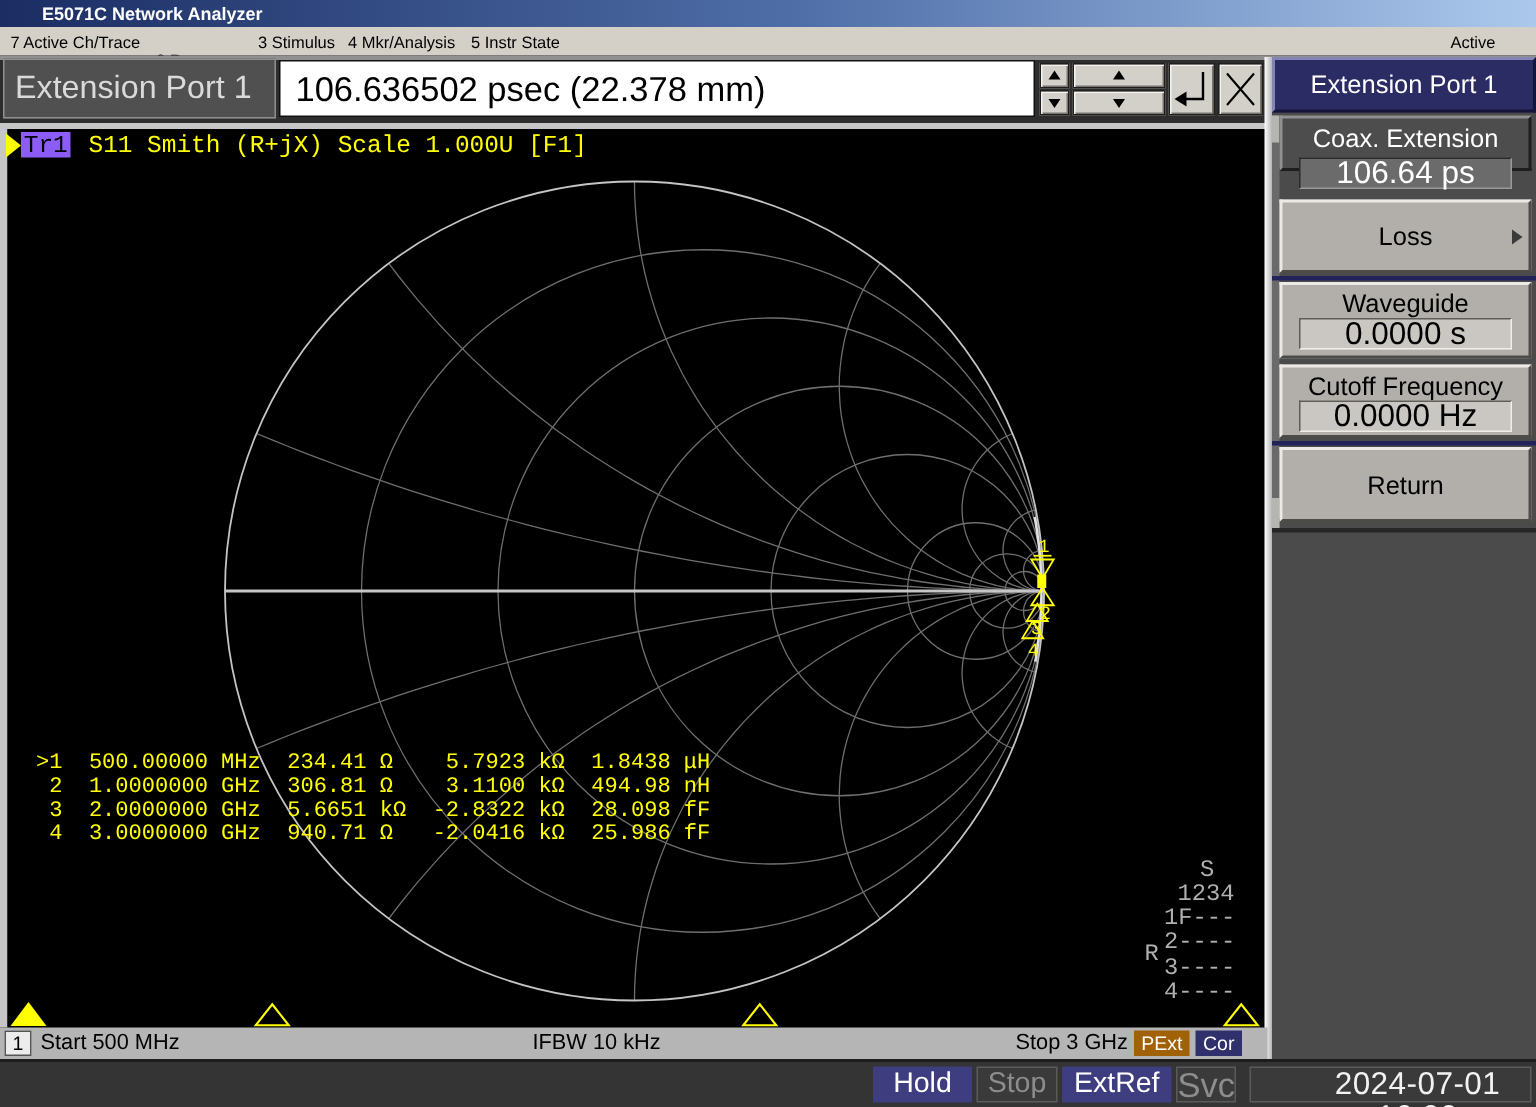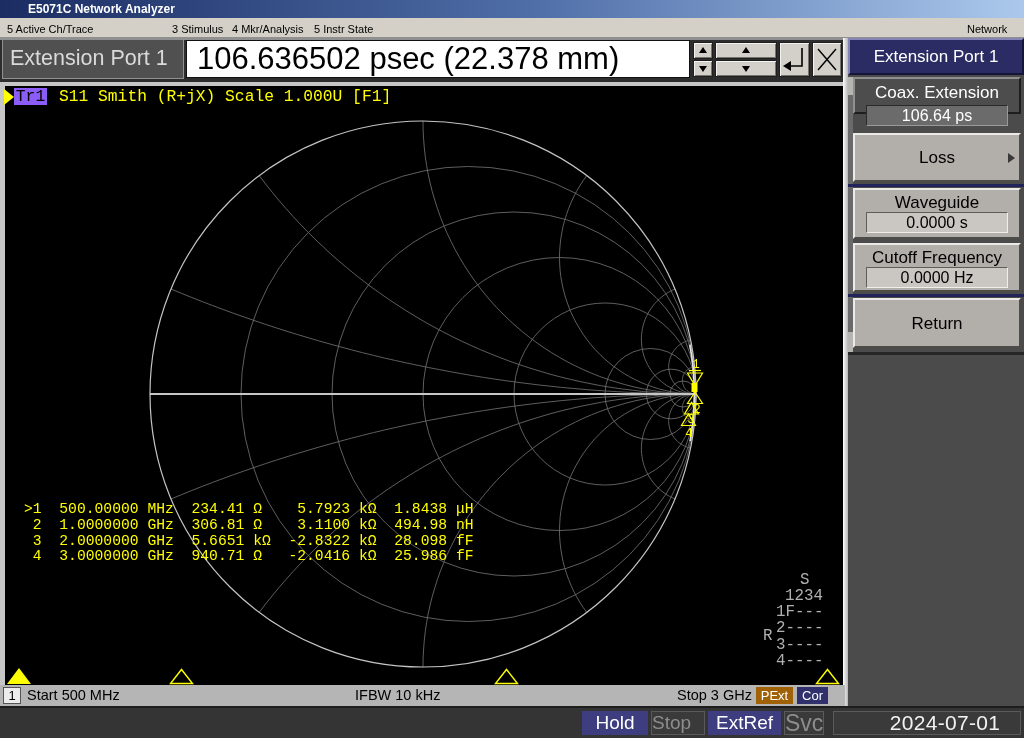--- a/index.html
+++ b/index.html
@@ -10,33 +10,33 @@
   pre{margin:0;}
 </style>
 </head>
 <body>
 
 <div class="abs" style="left:0;top:0;width:1024px;height:18px;
   background:linear-gradient(to right,#1b2d63,#4f6ea8 52%,#abc8ec);"></div>
 <div class="abs" style="left:4px;top:2px;font-size:12px;font-weight:bold;color:#ffffff;padding-left:24px;">E5071C Network Analyzer</div>
 
 <div class="abs" style="left:0;top:18px;width:1024px;height:19px;background:#d4d0c8;"></div>
-<div class="abs" style="left:7px;top:23px;font-size:11px;color:#000;">5 Active Ch/Trace</div>
+<div class="abs" style="left:7px;top:23px;font-size:11px;color:#000;">7 Active Ch/Trace</div>
 <div class="abs" style="left:104px;top:23px;font-size:11px;color:#000;margin-top:12px;">2 Response</div>
 <div class="abs" style="left:172px;top:23px;font-size:11px;color:#000;">3 Stimulus</div>
 <div class="abs" style="left:232px;top:23px;font-size:11px;color:#000;">4 Mkr/Analysis</div>
 <div class="abs" style="left:314px;top:23px;font-size:11px;color:#000;">5 Instr State</div>
-<div class="abs" style="left:967px;top:23px;font-size:11px;color:#000;">Network</div>
+<div class="abs" style="left:967px;top:23px;font-size:11px;color:#000;">Active</div>
 
 <div class="abs" style="left:0;top:37px;width:1024px;height:3px;background:#909090;"></div>
 <div class="abs" style="left:0;top:40px;width:845px;height:42px;background:#2d2d2d;"></div>
 <div class="abs" style="left:2px;top:39px;width:182px;height:40px;background:#505050;
   border:1px solid #909090;color:#dadada;font-size:21.5px;line-height:37px;padding-left:7px;box-sizing:border-box;">Extension Port 1</div>
 <div class="abs" style="left:186px;top:40px;width:504px;height:38px;background:#ffffff;
-  border:1px solid #111;box-sizing:border-box;color:#000;font-size:31px;line-height:36px;padding-left:10px;">106.636502 psec (22.378 mm)</div>
+  border:1px solid #111;box-sizing:border-box;color:#000;font-size:23px;line-height:36px;padding-left:10px;">106.636502 psec (22.378 mm)</div>
 
 <style>
   .tb{position:absolute;background:#d3d0c9;border:1px solid #1f1f1f;box-sizing:border-box;
       box-shadow:inset 1px 1px 0 #f5f3ef, inset -1px -1px 0 #77756f;}
 </style>
 <div class="tb" style="left:693px;top:42px;width:20px;height:17px;"></div>
 <svg class="abs" style="left:693px;top:42px;" width="20" height="17">
     <polygon points="10,5 14,11 6,11" fill="#000"></polygon>
   </svg>
 <div class="tb" style="left:693px;top:60px;width:20px;height:17px;"></div>
@@ -147,21 +147,21 @@
 
 <div class="abs" style="left:848px;top:38px;width:176px;height:668px;background:#4b4b4b;"></div>
 <style>
   .sk{position:absolute;left:853px;width:168px;box-sizing:border-box;}
   .sk.norm{background:#b2afaa;border-top:2px solid #eceae6;border-left:2px solid #eceae6;
            border-bottom:2px solid #4e4c48;border-right:2px solid #4e4c48;color:#000;}
   .sk.act{background:#4d4d4d;border-top:2px solid #909090;border-left:2px solid #909090;
           border-bottom:2px solid #1e1e1e;border-right:2px solid #1e1e1e;color:#fff;}
   .sklabel{text-align:center;font-size:17px;}
   .skval{position:absolute;left:866px;width:142px;height:21px;box-sizing:border-box;
-         text-align:center;font-size:16px;line-height:19px;}
+         text-align:center;font-size:21px;line-height:19px;}
   .skval.act{background:#6b6b6b;color:#fff;border:1px solid #2a2a2a;border-bottom-color:#999;border-right-color:#999;}
   .skval.norm{background:#cac7c2;color:#000;border:1px solid #5f5d59;border-bottom-color:#f0eee9;border-right-color:#f0eee9;}
   .sep{position:absolute;left:848px;width:176px;height:3px;background:#23235c;}
 </style>
 
 <div class="abs" style="left:848px;top:38px;width:176px;height:37px;background:#2c2c64;box-sizing:border-box;
   border-top:2px solid #8585b5;border-left:2px solid #8585b5;border-bottom:2px solid #15153a;border-right:2px solid #15153a;
   color:#fff;font-size:17px;line-height:33px;text-align:center;">Extension Port 1</div>
 
 <div class="abs" style="left:848px;top:77px;width:5px;height:275px;background:#6a6a6a;"></div>
@@ -192,16 +192,16 @@
 <div class="skval norm" style="top:267px;">0.0000 Hz</div>
 <div class="sep" style="top:294px;"></div>
 
 <div class="sk norm" style="top:298px;height:50px;">
   <div class="sklabel" style="margin-top:14px;font-size:17px;">Return</div>
 </div>
 <div class="abs" style="left:848px;top:352px;width:176px;height:3px;background:#262626;"></div>
 
 <div class="abs" style="left:0;top:706px;width:1024px;height:32px;background:#343434;border-top:2px solid #1d1d1d;box-sizing:border-box;"></div>
 <div class="abs" style="left:582px;top:711px;width:66px;height:24px;background:#3d3d80;color:#fff;font-size:19px;line-height:24px;text-align:center;">Hold</div>
-<div class="abs" style="left:651px;top:711px;width:54px;height:24px;background:#3a3a3a;border:1px solid #5a5a5a;box-sizing:border-box;color:#8d8d8d;font-size:19px;line-height:22px;">Stop</div>
+<div class="abs" style="left:651px;top:711px;width:54px;height:24px;background:#3a3a3a;border:1px solid #5a5a5a;box-sizing:border-box;color:#8d8d8d;font-size:19px;line-height:22px;text-align:center;">Stop</div>
 <div class="abs" style="left:708px;top:711px;width:73px;height:24px;background:#3d3d80;color:#fff;font-size:19px;line-height:24px;text-align:center;">ExtRef</div>
 <div class="abs" style="left:784px;top:711px;width:40px;height:24px;background:#3a3a3a;border:1px solid #5a5a5a;box-sizing:border-box;color:#8d8d8d;font-size:23px;line-height:22px;text-align:center;">Svc</div>
 <div class="abs" style="left:833px;top:711px;width:188px;height:24px;background:#3a3a3a;border:1px solid #5a5a5a;box-sizing:border-box;color:#f2f2f2;font-size:21px;line-height:22px;letter-spacing:0.3px;text-align:center;padding-left:36px;">2024-07-01 16:00</div>
 
 </body></html>

